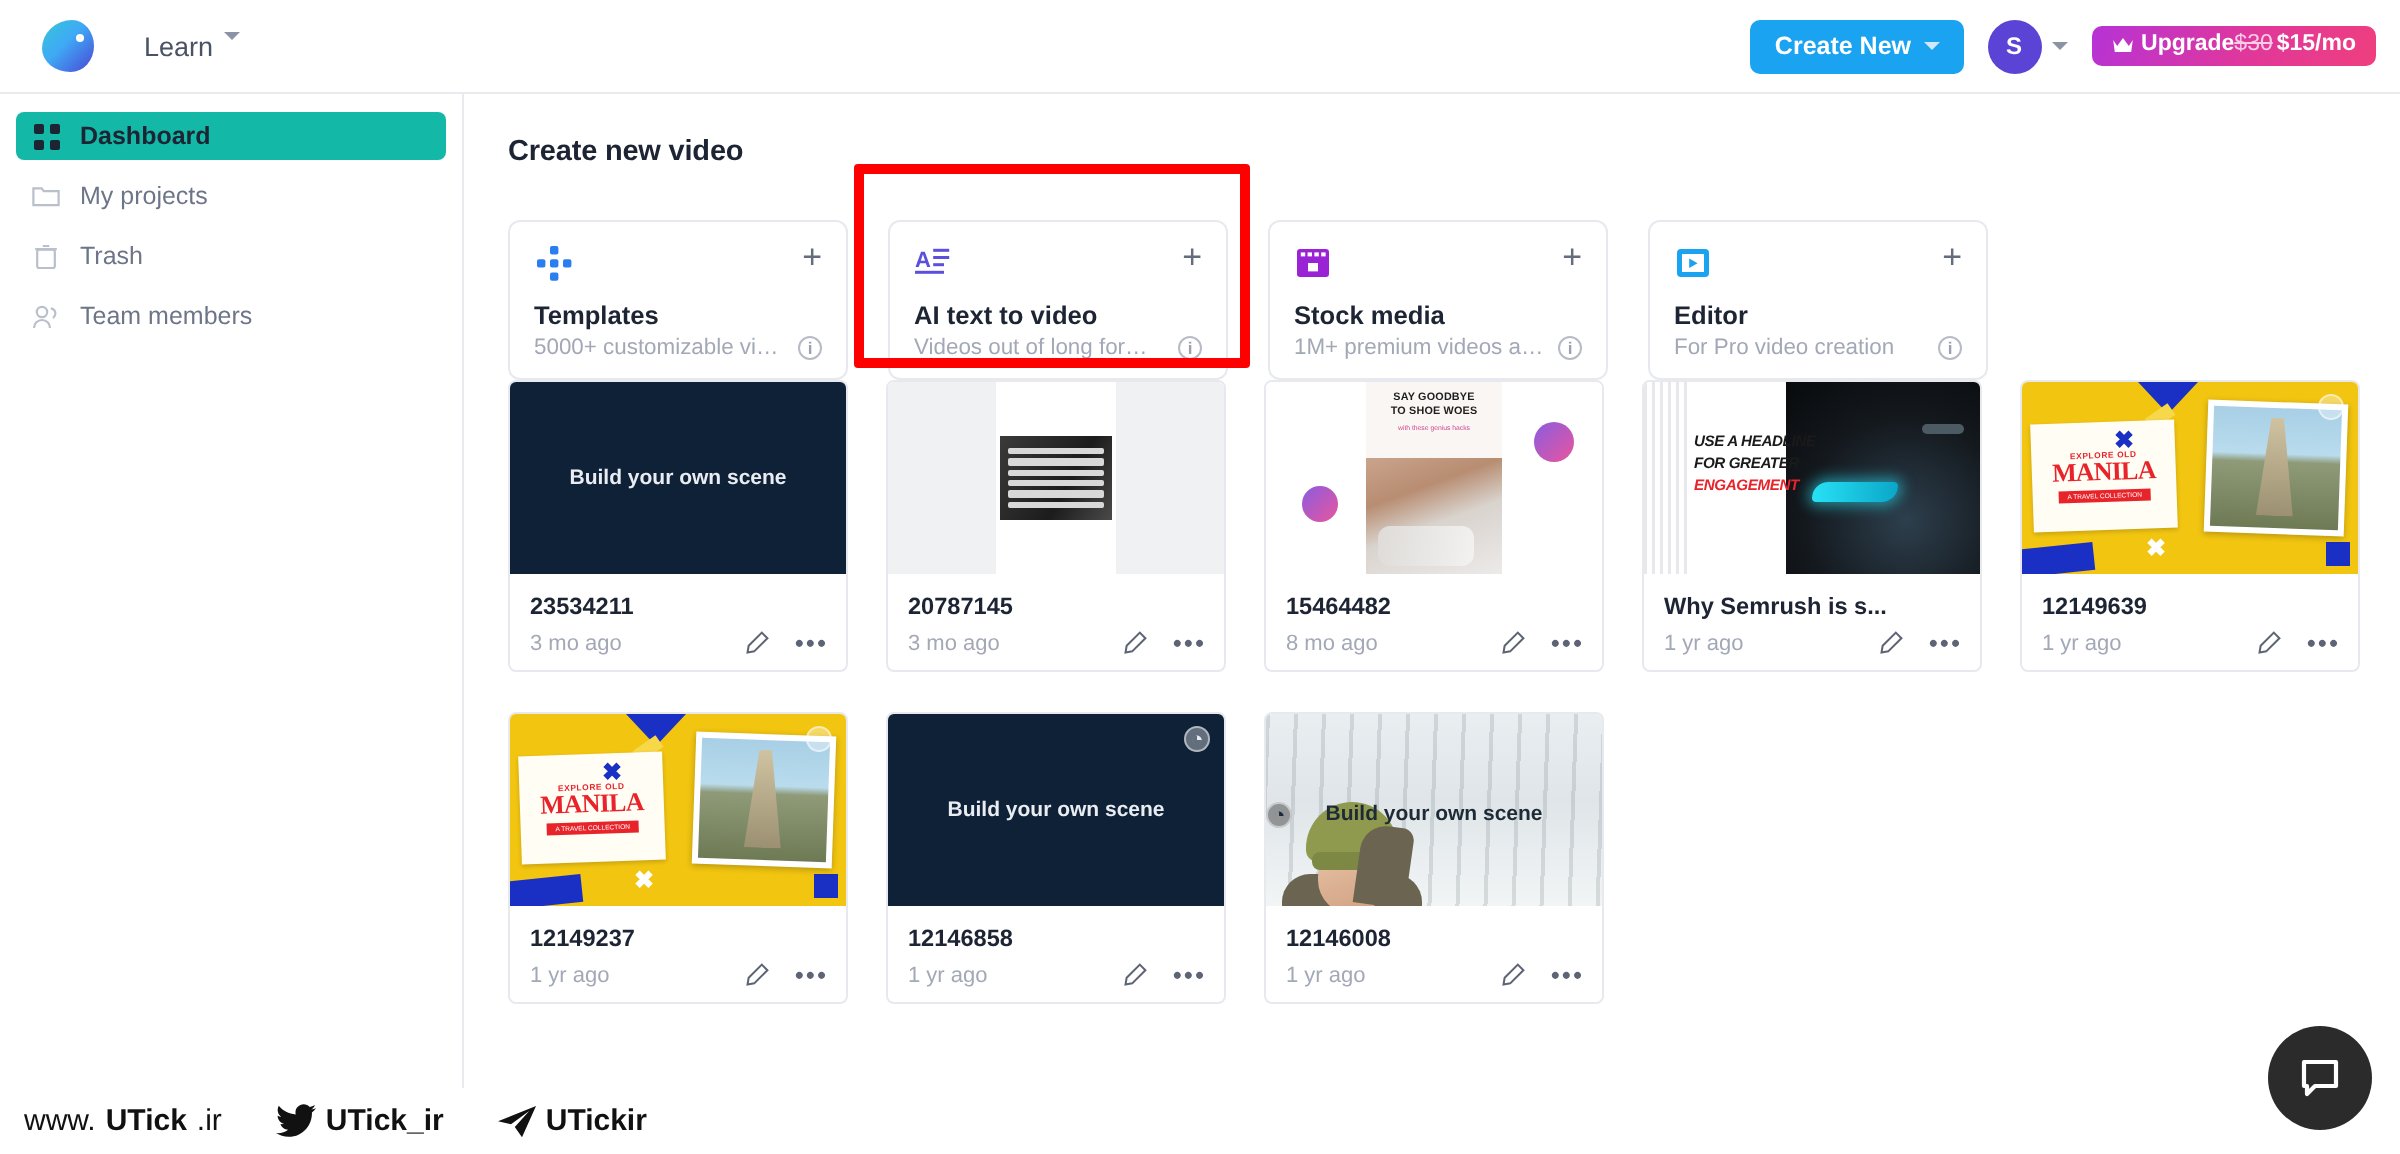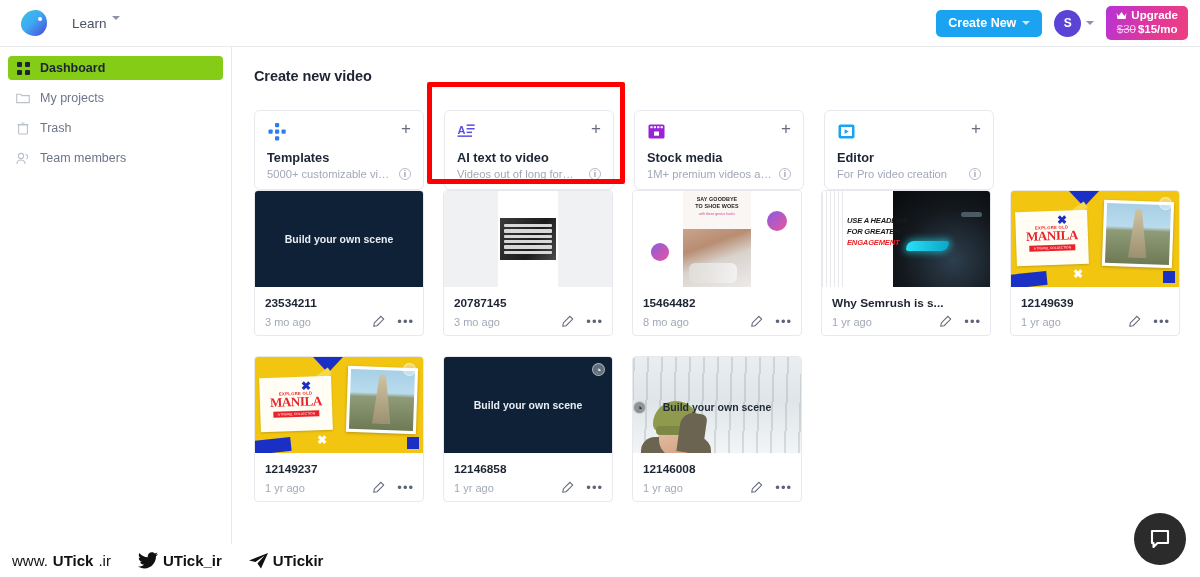--- a/index.html
+++ b/index.html
@@ -43,40 +43,40 @@
   .create-new .caret { border-top-color: #cfe9fb; }
   .avatar-group { display:flex; align-items:center; gap:5px; cursor:pointer; }
   .avatar {
     width: 27px; height: 27px; border-radius: 50%;
     background: #5b43d6; color:#fff; font-size: 12px; font-weight: 700;
     display:flex; align-items:center; justify-content:center;
   }
   .upgrade {
     background: linear-gradient(110deg, #b633d6 0%, #e0379b 55%, #ef3f7e 100%);
     border-radius: 5px; padding: 3px 10px 4px 10px; color: #fff;
-    display: flex; flex-direction: column; align-items: center; line-height: 1.15;
+    display: flex; flex-direction: row; align-items: center; line-height: 1.15;
     cursor: pointer; border: none; min-width: 78px; text-align: right;
   }
   .upgrade-top { font-size: 11.5px; font-weight: 700; display:flex; align-items:center; gap:4px; }
   .upgrade-bot { font-size: 11.5px; font-weight: 700; }
   .strike { text-decoration: line-through; opacity: .75; font-weight: 400; margin-right: 2px; }
 
   
   .sidebar {
     position: absolute; top: 47px; left: 0; width: 232px; height: 530px;
     background: #fff; border-right: 1px solid #e8eaee; padding-top: 9px;
   }
   .nav-item {
     display: flex; align-items: center; gap: 10px;
     height: 24px; margin: 0 8px 0 8px; padding: 0 8px;
     border-radius: 4px; font-size: 12.5px; color: #6d7588; cursor: pointer;
     margin-bottom: 1px;
   }
   .nav-item + .nav-item { margin-top: 6px; }
-  .nav-item.active { background: #84cc16; color: #1d2433; font-weight: 700; }
+  .nav-item.active { background: #14b8a6; color: #1d2433; font-weight: 700; }
   .nav-ico { width: 14px; height: 14px; flex: 0 0 14px; display:flex; align-items:center; justify-content:center; }
   .nav-ico svg { display:block; }
 
   
   .main { position: absolute; top: 47px; left: 232px; width: 968px; height: 530px; background: #fff; padding: 21px 0 0 22px; }
   .section-title { font-size: 14.5px; font-weight: 700; color: #1d2433; letter-spacing: -0.1px; }
   #create-title { margin-bottom: 26px; }
 
   .create-row { display: flex; gap: 20px; }
   .ccard {

